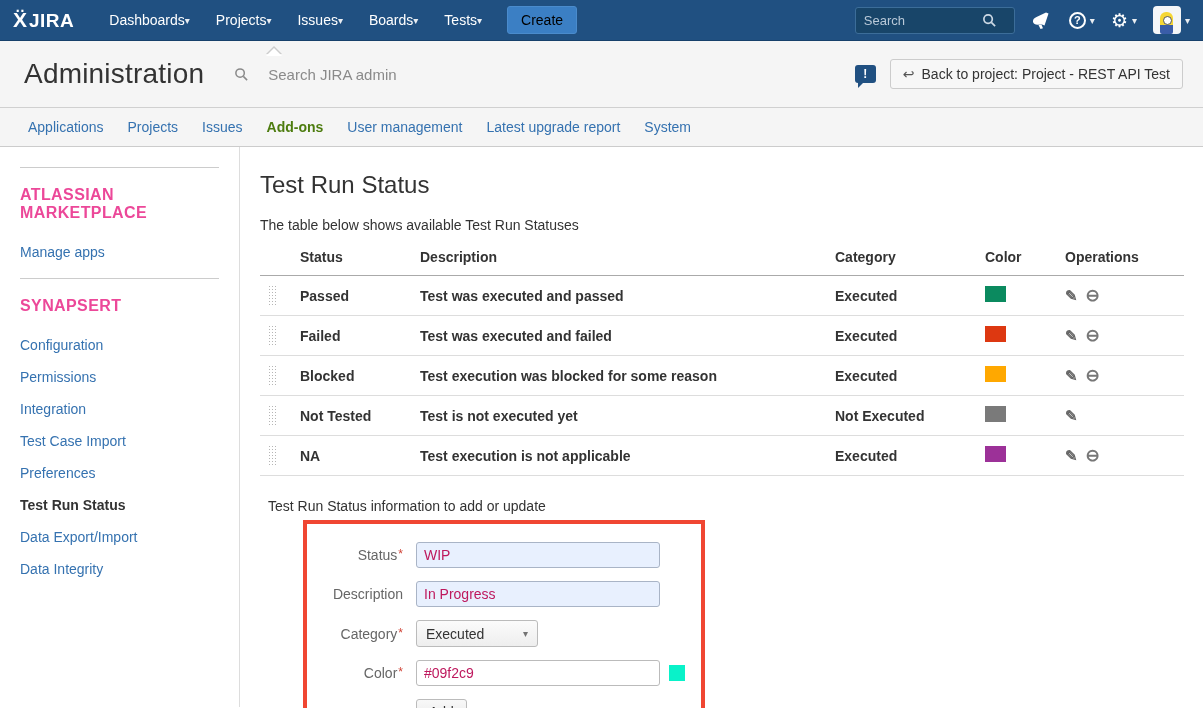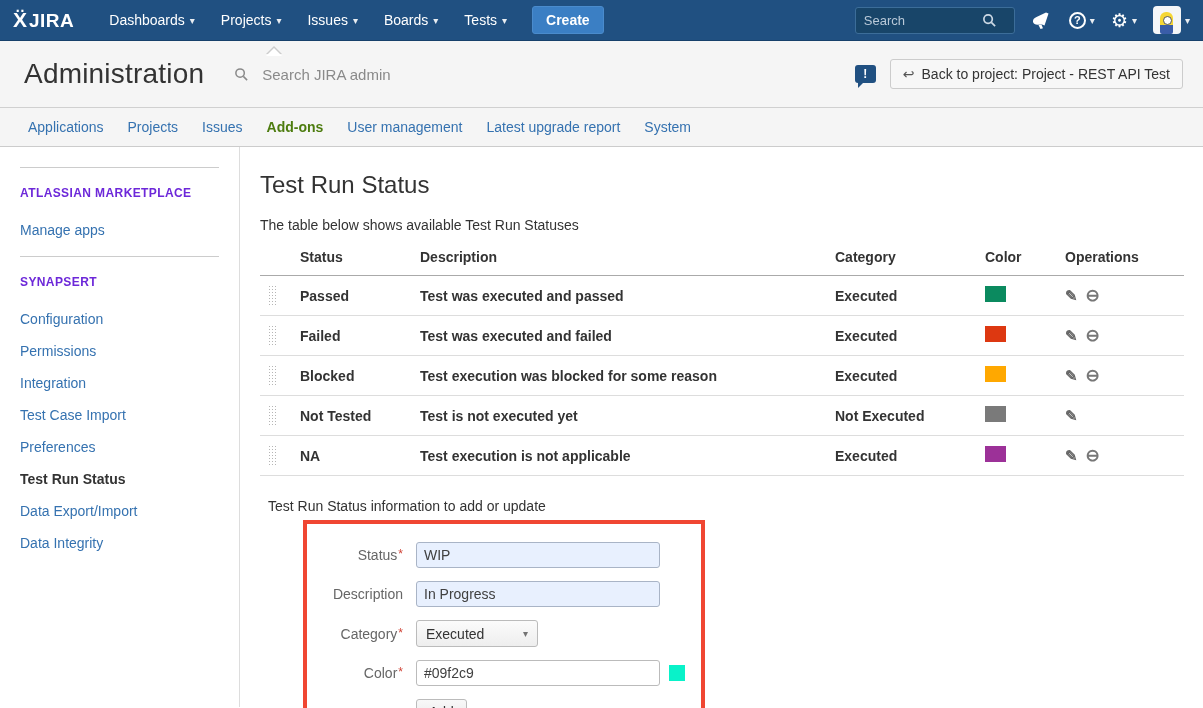--- a/index.html
+++ b/index.html
@@ -11,25 +11,25 @@
 
   
   .topnav {
     height:41px; background:#205081; display:flex; align-items:center;
     padding:0 13px; color:#fff; border-bottom:1px solid #17406b;
   }
   .brand { display:flex; align-items:baseline; gap:2px; margin-right:22px; }
   .brand .logo-glyph { font-size:21px; font-weight:bold; }
   .brand .logo-text { font-size:19px; font-weight:bold; letter-spacing:.5px; }
   .main-nav { display:flex; list-style:none; align-items:center; }
-  .nav-item { padding:0 13px; height:31px; display:flex; align-items:center; gap:5px; cursor:pointer; white-space:nowrap; }
+  .nav-item { padding:0 13px; height:31px; display:flex; align-items:center; cursor:pointer; white-space:nowrap; }
   .caret { font-size:10px; opacity:.9; }
   .create-btn {
-    margin-left:12px; background:#3b7fc4; border:1px solid #4a8bcc; color:#ffffff;
-    font-size:14px; font-weight:bold; padding:5px 13px; border-radius:3px; cursor:pointer;
+    margin-left:12px; background:#3b7fc4; border:1px solid #4a8bcc; color:#000000;
+    font-size:14px; font-weight:normal; padding:5px 13px; border-radius:3px; cursor:pointer;
   }
   .topnav-right { margin-left:auto; display:flex; align-items:center; gap:16px; }
   .nav-search {
     display:flex; align-items:center; background:#184569; border:1px solid #3c6d99;
     border-radius:3px; height:27px; width:160px; padding:0 8px;
   }
   .nav-search input {
     background:transparent; border:none; outline:none; color:#cdd9e5; font-size:13px;
     width:118px; font-family:"Liberation Sans", sans-serif;
   }
@@ -48,21 +48,21 @@
     background:linear-gradient(#f6d735 58%, #3a5da8 58%); position:relative; }
   .minion::before { content:""; position:absolute; top:4px; left:3px; width:7px; height:7px;
     background:#fff; border:1.5px solid #555; border-radius:50%; }
 
   
   .admin-header {
     height:67px; background:#f5f5f5; border-bottom:1px solid #d0d0d0;
     display:flex; align-items:center; padding:0 20px 0 24px;
   }
   .admin-title { font-size:28px; font-weight:normal; color:#333; letter-spacing:.2px; }
-  .admin-search { display:flex; align-items:center; gap:13px; margin-left:30px; color:#8a8a8a; }
+  .admin-search { display:flex; align-items:center; gap:19px; margin-left:30px; color:#8a8a8a; }
   .admin-search input { border:none; background:transparent; outline:none; font-size:15px;
     color:#555; width:200px; font-family:"Liberation Sans", sans-serif; }
   .admin-search input::placeholder { color:#8a8a8a; }
   .admin-header-right { margin-left:auto; display:flex; align-items:center; gap:14px; }
   .feedback-bubble {
     width:21px; height:18px; background:#205081; border-radius:3px; position:relative;
     color:#fff; font-weight:bold; font-size:12px; display:flex; align-items:center; justify-content:center;
     cursor:pointer;
   }
   .feedback-bubble::after { content:""; position:absolute; bottom:-5px; left:3px;
@@ -82,21 +82,21 @@
   .tab.active { color:#4d7c0f; font-weight:bold; }
   .tab-notch { position:absolute; top:38px; left:266px; width:0; height:0;
     border:8px solid transparent; border-bottom:8px solid #ccc; z-index:2; }
   .tab-notch::after { content:""; position:absolute; left:-8px; top:-6px; width:0; height:0;
     border:8px solid transparent; border-bottom:8px solid #fff; }
 
   
   .layout { display:flex; height:560px; }
   .sidebar { width:240px; border-right:1px solid #ddd; padding:20px 20px 0 20px; flex-shrink:0; }
   .side-section { border-top:1px solid #ccc; padding:14px 0 10px 0; }
-  .side-heading { font-size:12px; font-weight:bold; color:#6d28d9; letter-spacing:.4px; margin:4px 0 14px 0; }
+  .side-heading { font-size:16px; font-weight:bold; color:#ec4899; letter-spacing:.4px; margin:4px 0 14px 0; }
   .side-list { list-style:none; }
   .side-item { padding:8px 0; font-size:14px; color:#3572b0; cursor:pointer; }
   .side-item.active { color:#333; font-weight:bold; cursor:default; }
 
   .content { flex:1; padding:24px 18px 0 20px; background:#fff; }
   .page-title { font-size:24px; font-weight:normal; color:#333; margin-bottom:18px; }
   .page-subtitle { font-size:14px; color:#333; margin-bottom:8px; }
 
   
   table.status-table { width:924px; border-collapse:collapse; table-layout:fixed; }
@@ -122,21 +122,21 @@
   .form-caption { font-size:14px; color:#333; margin:22px 0 6px 8px; }
   .form-highlight {
     width:402px; margin-left:43px; border:4px solid #f04632; padding:18px 12px 14px 8px;
   }
   .form-row { display:flex; align-items:center; margin-bottom:13px; }
   .form-label { width:88px; text-align:right; color:#666; font-size:14px; flex-shrink:0; }
   .req { color:#d04437; font-size:12px; vertical-align:top; margin-left:1px; }
   .form-field { margin-left:13px; display:flex; align-items:center; }
   .text-input {
     width:244px; height:26px; border:1px solid #a9b4c6; border-radius:3px;
-    background:#e8f0fe; font-size:14px; color:#404040; padding:0 7px;
+    background:#e8f0fe; font-size:14px; color:#be185d; padding:0 7px;
     font-family:"Liberation Sans", sans-serif; outline:none;
   }
   .text-input.white { background:#fff; border-color:#bbb; }
   .select-box {
     width:122px; height:27px; border:1px solid #bbb; border-radius:3px;
     background:linear-gradient(#fbfbfb,#eee); display:flex; align-items:center;
     justify-content:space-between; padding:0 9px; font-size:14px; color:#333; cursor:pointer;
   }
   .select-box .caret { color:#666; font-size:10px; }
   .color-swatch-preview { width:16px; height:16px; margin-left:9px; }

